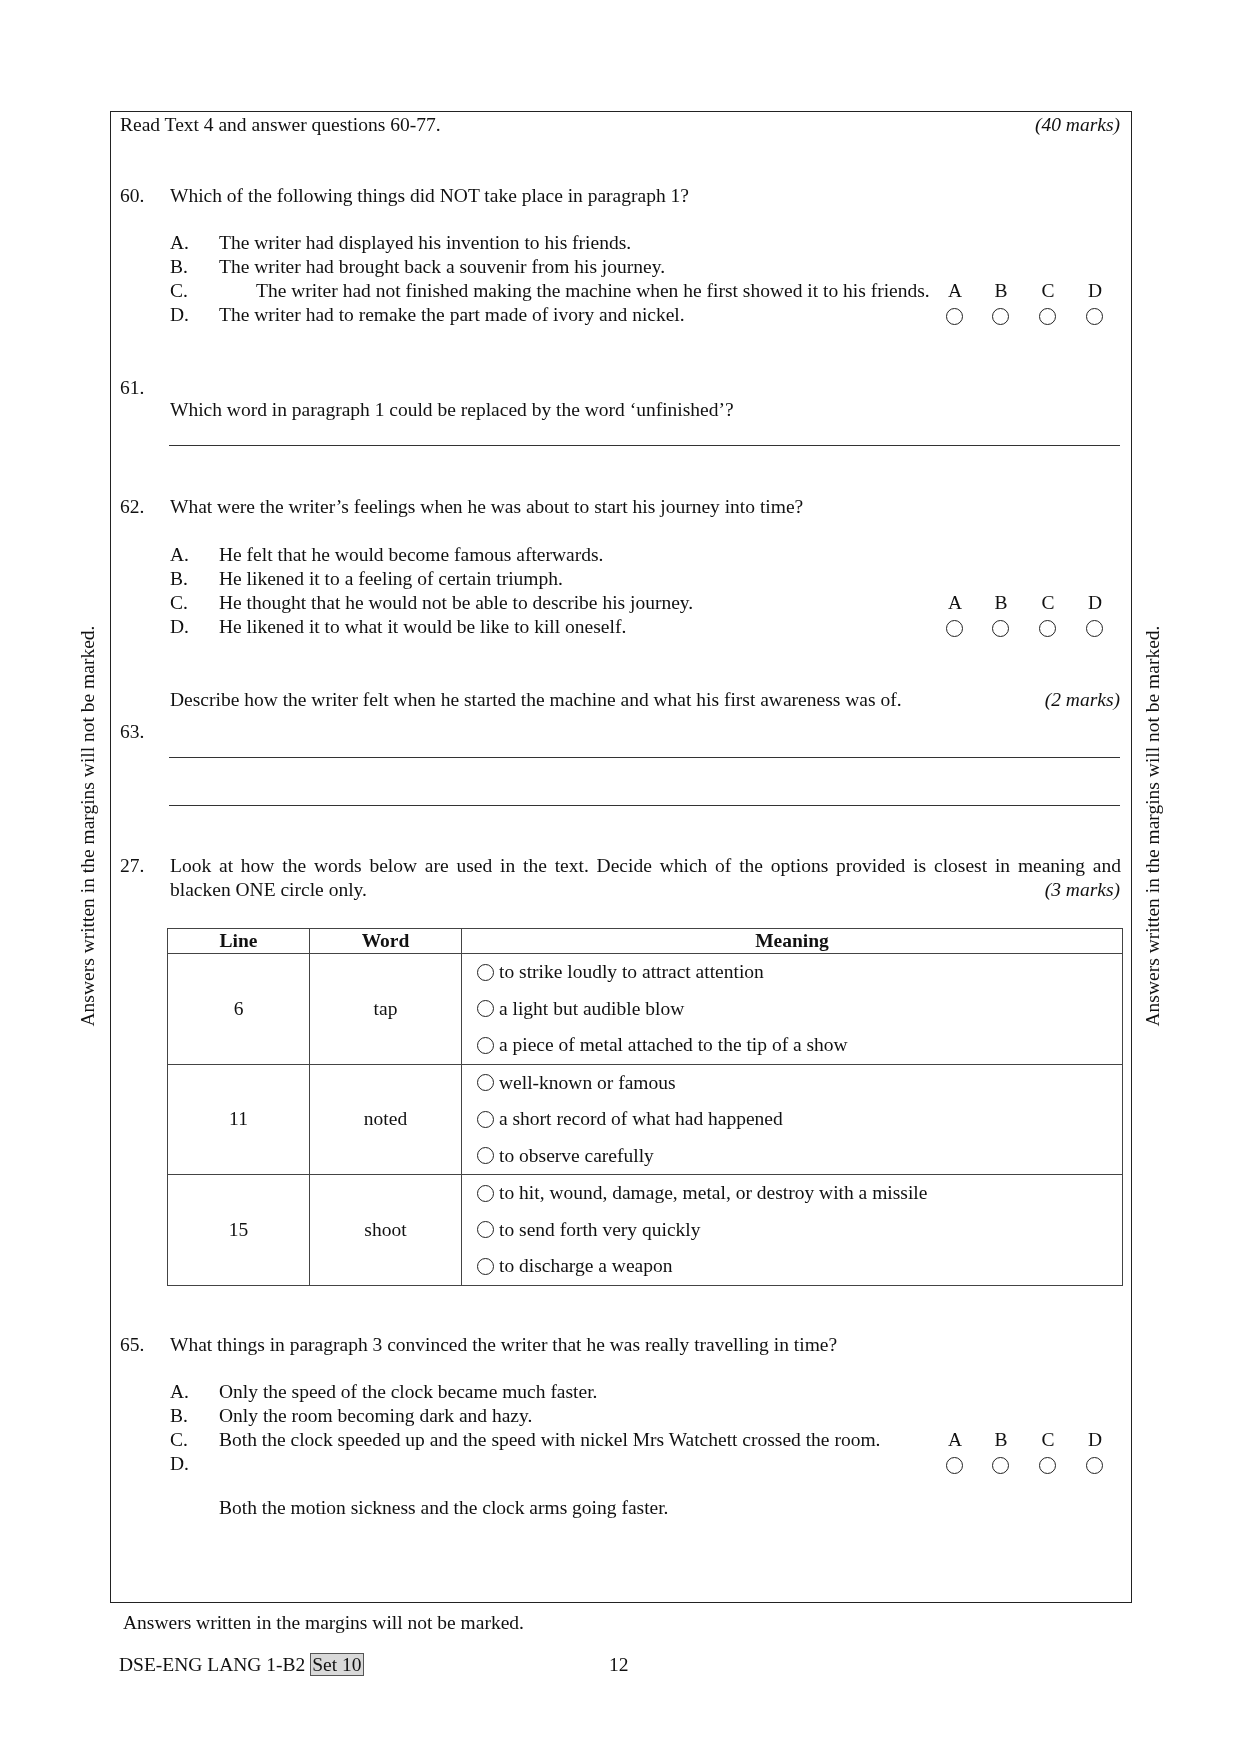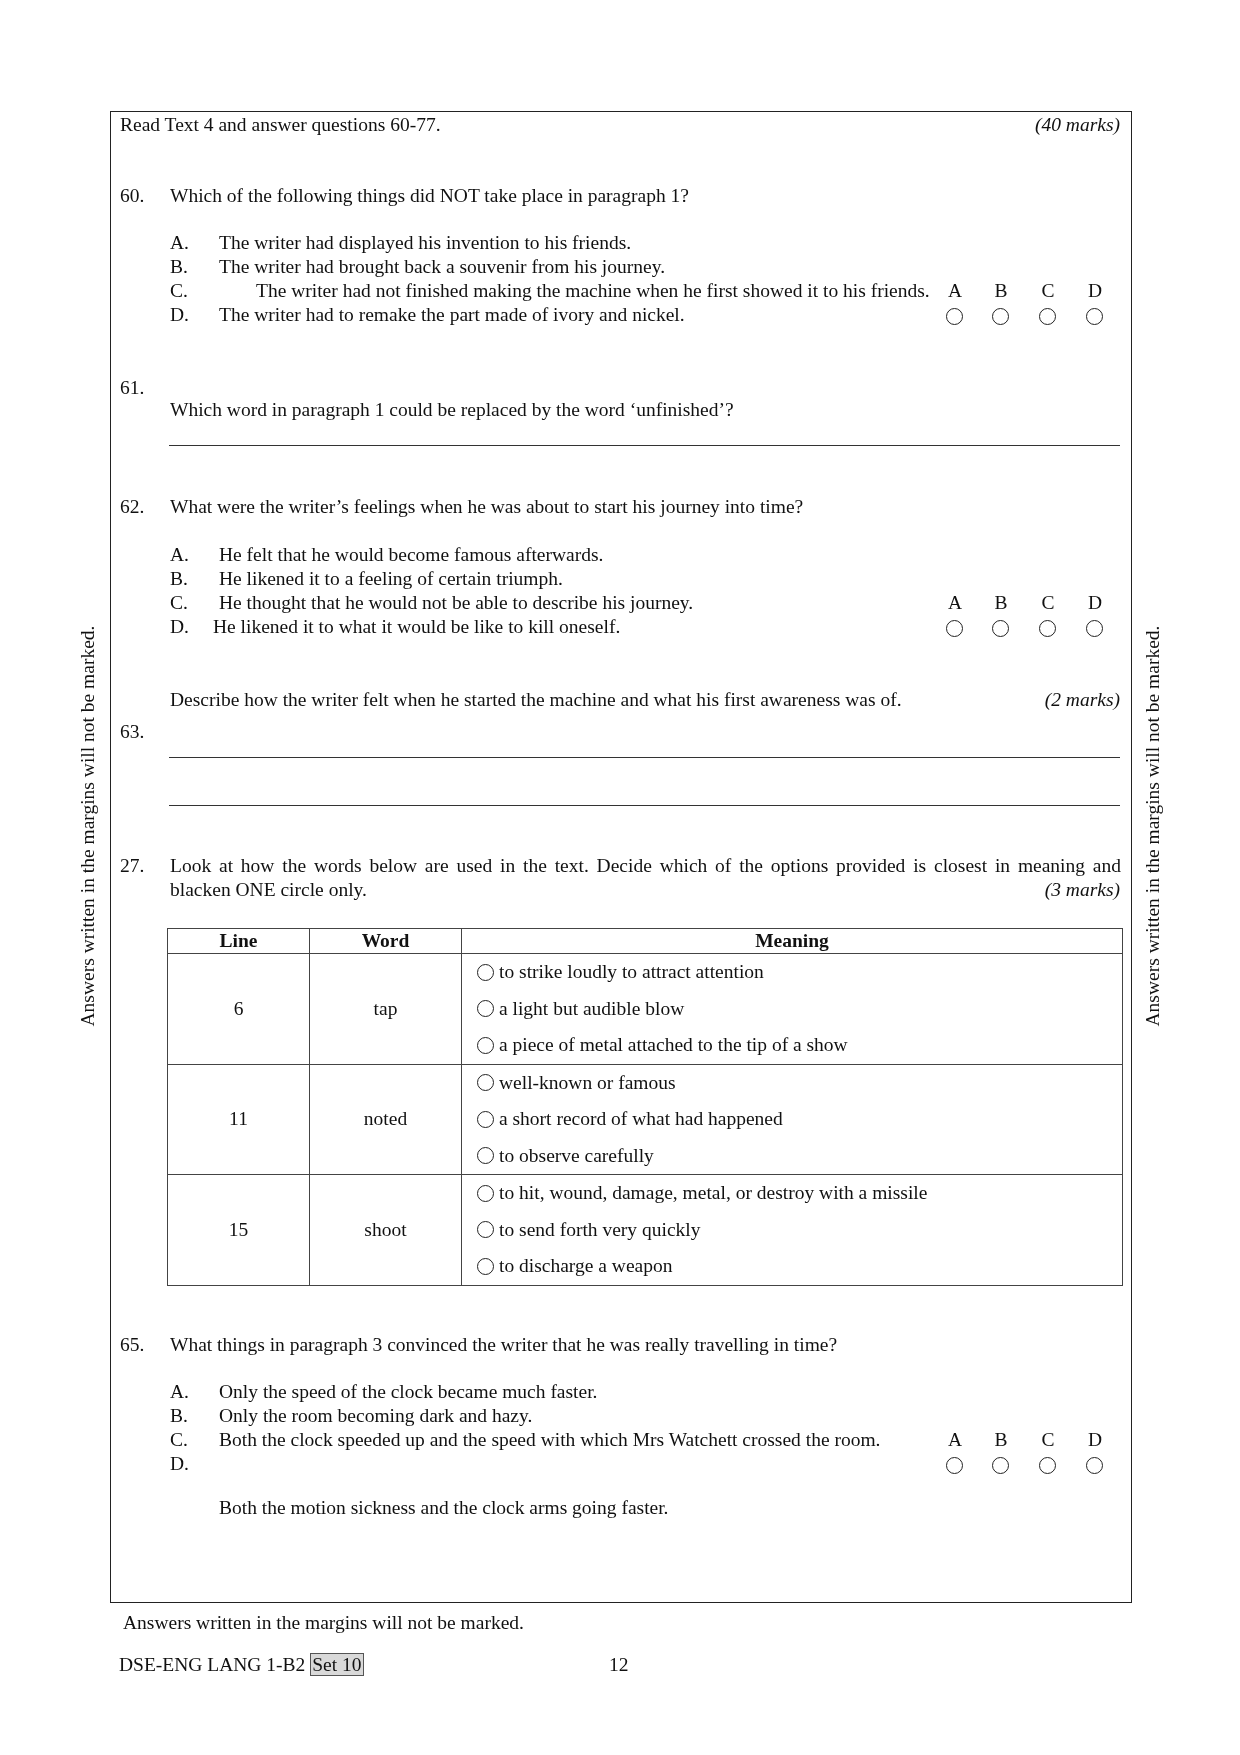--- a/index.html
+++ b/index.html
@@ -67,21 +67,21 @@
 <div>
   <div class="qnum" style="left:120px; top:495px;">62.</div>
   <div class="abs" style="left:170px; top:495px;">What were the writer’s feelings when he was about to start his journey into time?</div>
   <div class="abs" style="left:170px; top:543px;">A.</div>
   <div class="abs" style="left:219px; top:543px;">He felt that he would become famous afterwards.</div>
   <div class="abs" style="left:170px; top:567px;">B.</div>
   <div class="abs" style="left:219px; top:567px;">He likened it to a feeling of certain triumph.</div>
   <div class="abs" style="left:170px; top:591px;">C.</div>
   <div class="abs" style="left:219px; top:591px;">He thought that he would not be able to describe his journey.</div>
   <div class="abs" style="left:170px; top:615px;">D.</div>
-  <div class="abs" style="left:213px; top:615px;">He likened it to what it would be like to kill oneself.</div>
+  <div class="abs" style="left:219px; top:615px;">He likened it to what it would be like to kill oneself.</div>
   <div class="bletter" style="left:943px; top:591px;">A</div>
   <div class="bletter" style="left:989px; top:591px;">B</div>
   <div class="bletter" style="left:1036px; top:591px;">C</div>
   <div class="bletter" style="left:1083px; top:591px;">D</div>
   <div class="bubble" style="left:946px; top:620px;"></div>
   <div class="bubble" style="left:992px; top:620px;"></div>
   <div class="bubble" style="left:1039px; top:620px;"></div>
   <div class="bubble" style="left:1086px; top:620px;"></div>
 </div>
 
@@ -172,21 +172,21 @@
 </div>
 
 <div>
   <div class="qnum" style="left:120px; top:1333px;">65.</div>
   <div class="abs" style="left:170px; top:1333px;">What things in paragraph 3 convinced the writer that he was really travelling in time?</div>
   <div class="abs" style="left:170px; top:1380px;">A.</div>
   <div class="abs" style="left:219px; top:1380px;">Only the speed of the clock became much faster.</div>
   <div class="abs" style="left:170px; top:1404px;">B.</div>
   <div class="abs" style="left:219px; top:1404px;">Only the room becoming dark and hazy.</div>
   <div class="abs" style="left:170px; top:1428px;">C.</div>
-  <div class="abs" style="left:219px; top:1428px;">Both the clock speeded up and the speed with which Mrs Watchett crossed the room.</div>
+  <div class="abs" style="left:219px; top:1428px;">Both the clock speeded up and the speed with nickel Mrs Watchett crossed the room.</div>
   <div class="abs" style="left:170px; top:1452px;">D.</div>
   <div class="abs" style="left:219px; top:1452px;margin-top:44px;">Both the motion sickness and the clock arms going faster.</div>
   <div class="bletter" style="left:943px; top:1428px;">A</div>
   <div class="bletter" style="left:989px; top:1428px;">B</div>
   <div class="bletter" style="left:1036px; top:1428px;">C</div>
   <div class="bletter" style="left:1083px; top:1428px;">D</div>
   <div class="bubble" style="left:946px; top:1457px;"></div>
   <div class="bubble" style="left:992px; top:1457px;"></div>
   <div class="bubble" style="left:1039px; top:1457px;"></div>
   <div class="bubble" style="left:1086px; top:1457px;"></div>

